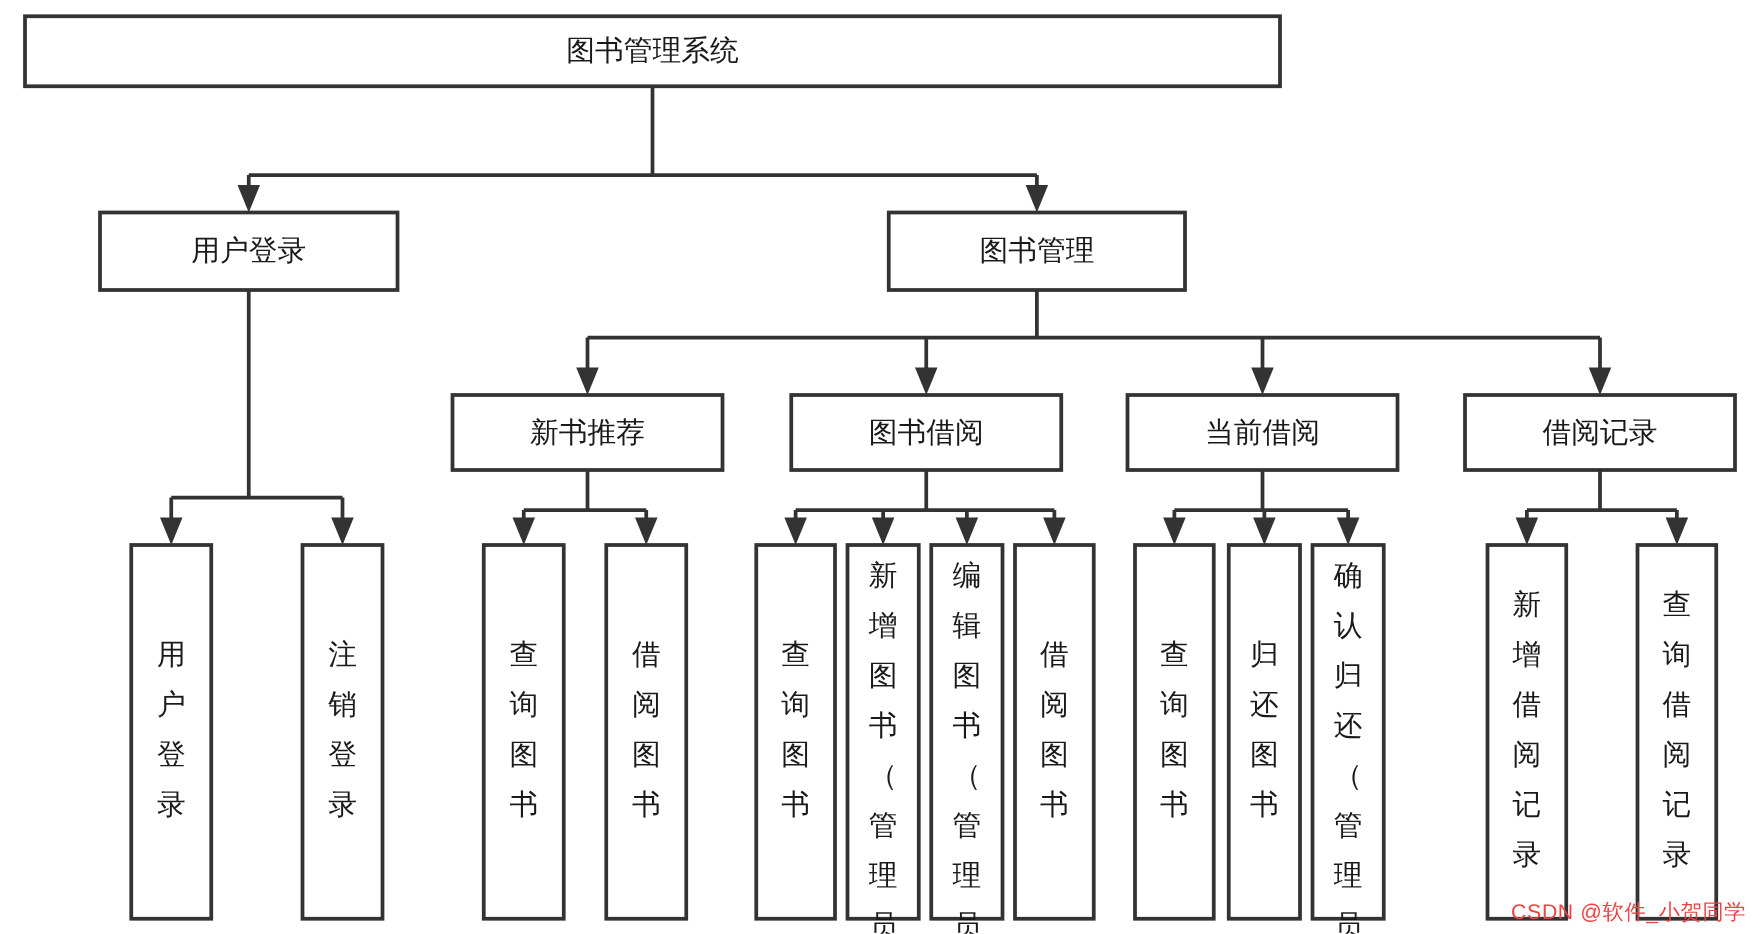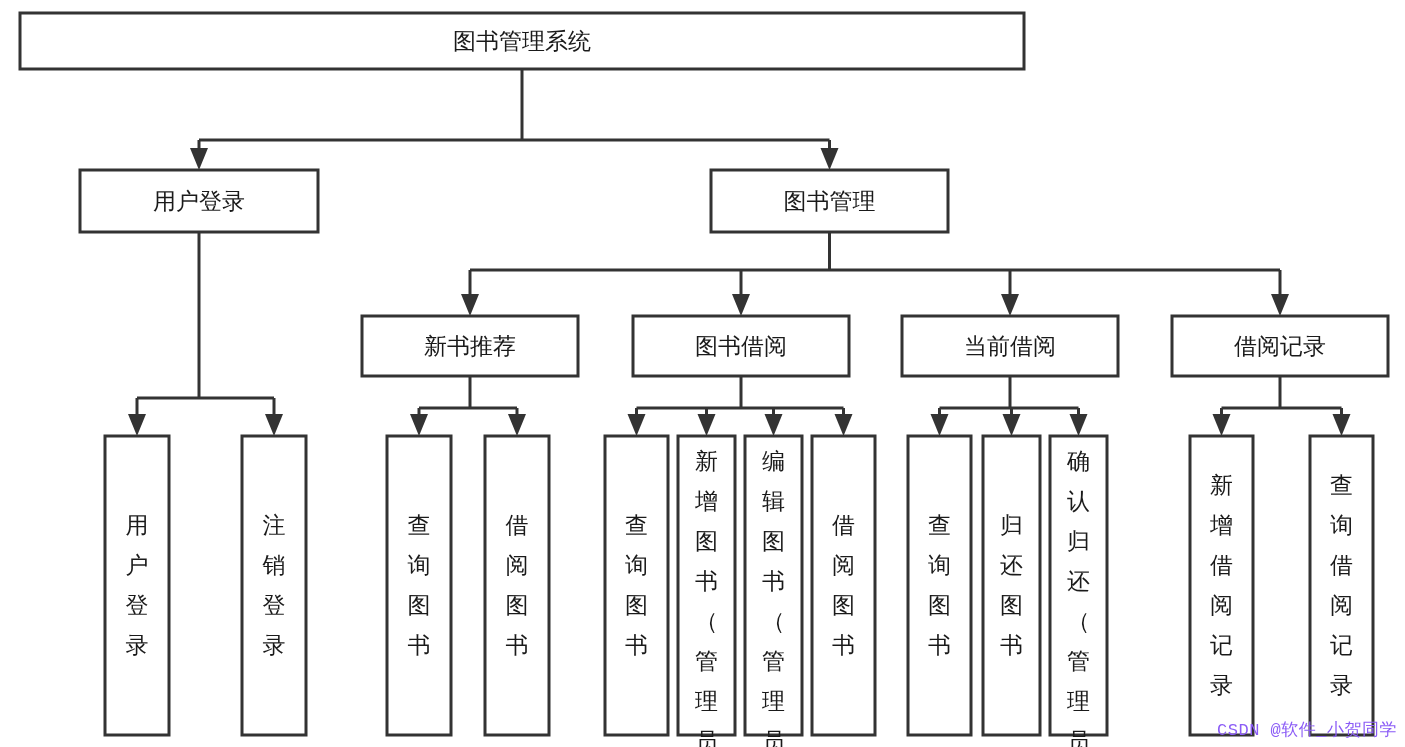--- a/index.html
+++ b/index.html
@@ -49,23 +49,23 @@
     fill: none;
   }
   .arrow-head {
     fill: #333333;
     stroke: none;
   }
   .watermark {
     position: absolute;
     right: 8px;
     bottom: 6px;
-    font-family: Liberation Mono, monospace;
+    font-family: Liberation Sans, sans-serif;
     font-size: 17px;
-    color: #8b5cf6;
+    color: #ef4444;
     white-space: nowrap;
     letter-spacing: 0.5px;
   }
 </style>
 </head>
 <body>
 
 <div id="diagram-root">
   <svg class="diagram" viewBox="0 0 1405 747" xmlns="http://www.w3.org/2000/svg">
     <g id="connectors">

